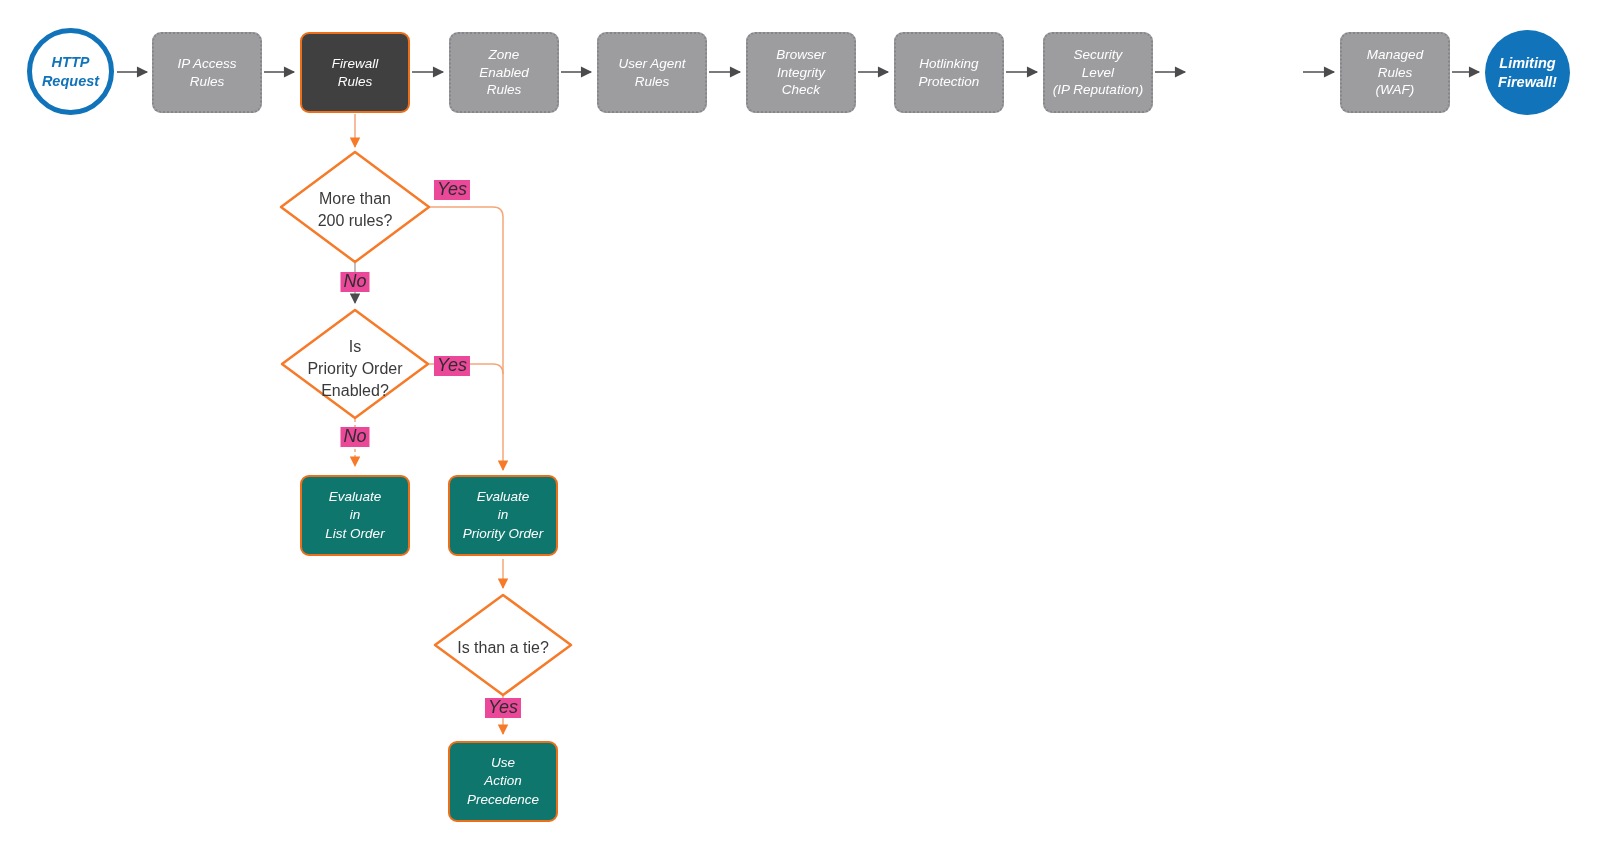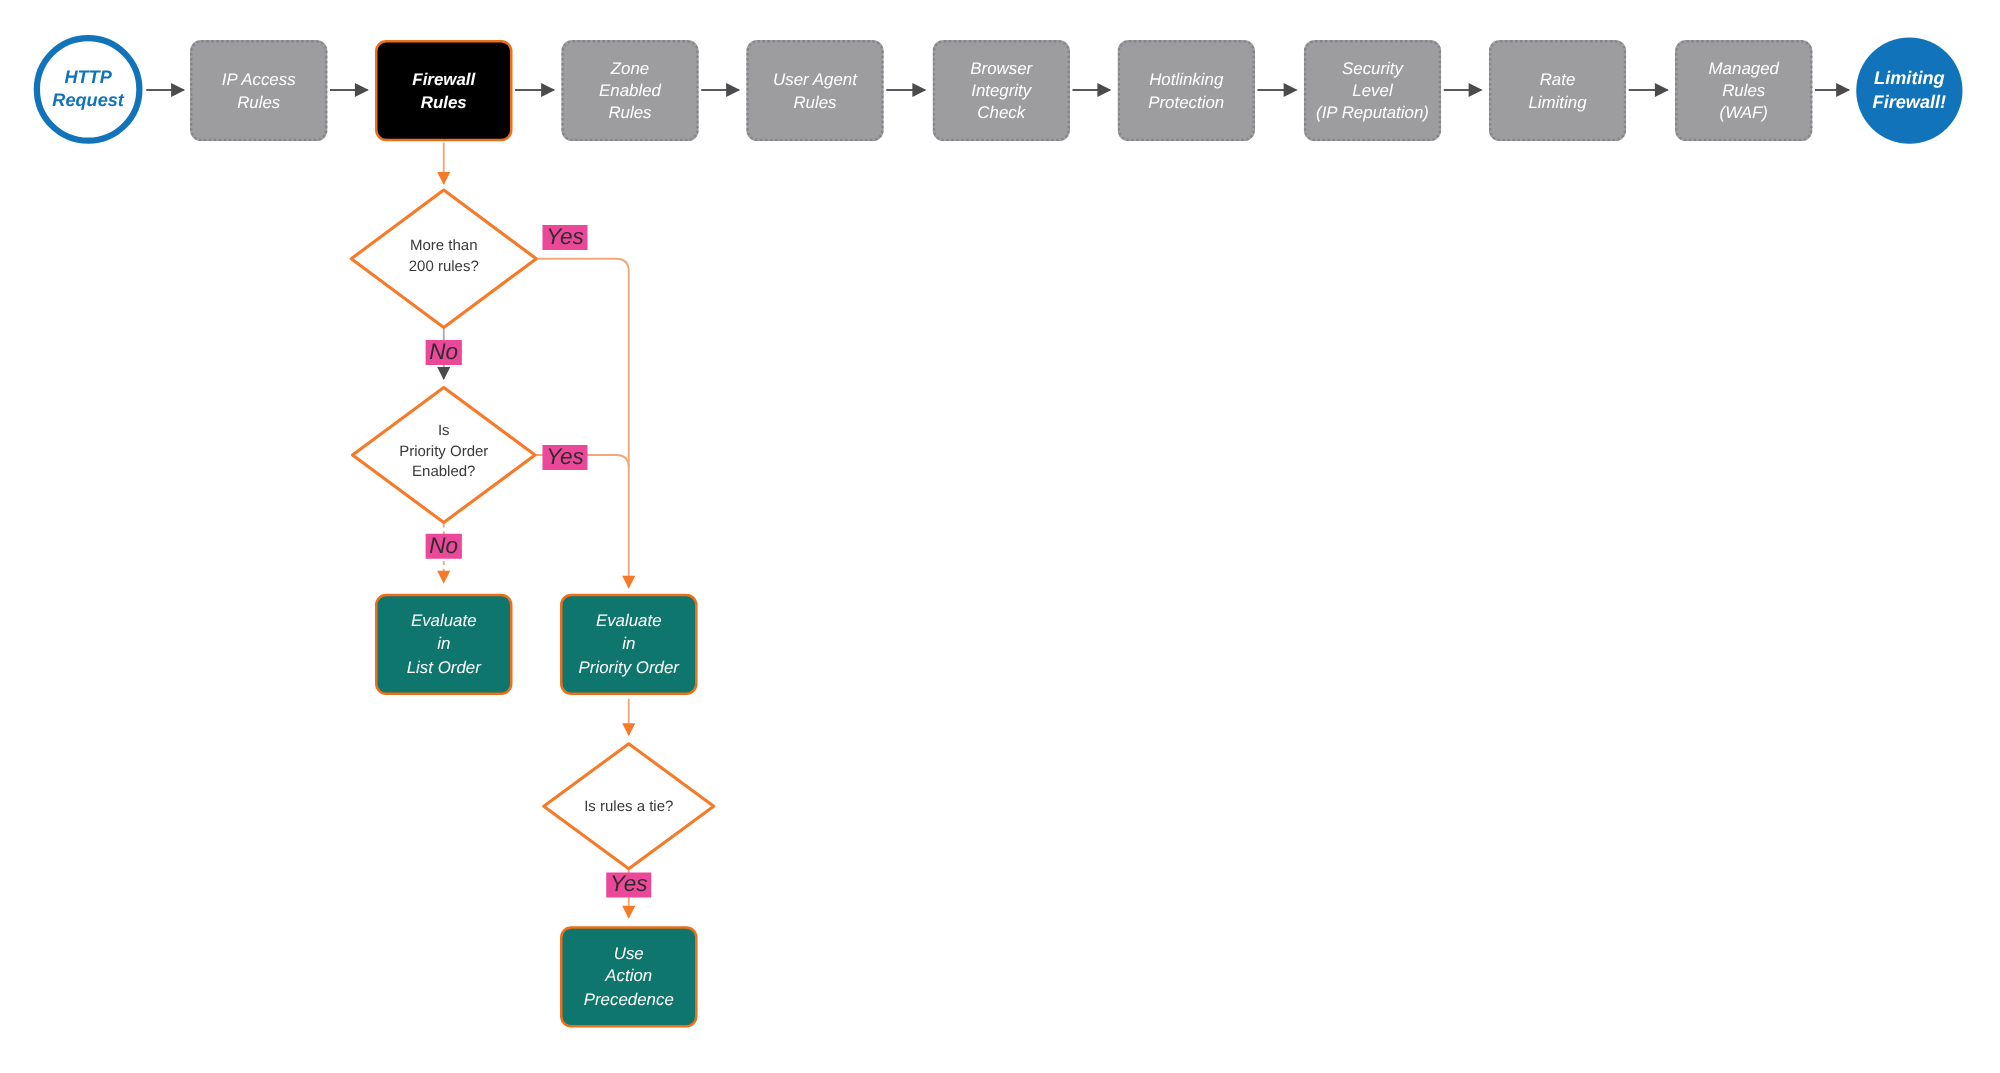--- a/index.html
+++ b/index.html
@@ -11,41 +11,41 @@
   .node {
     position:absolute; box-sizing:border-box;
     display:flex; align-items:center; justify-content:center;
     text-align:center; white-space:pre-line;
   }
   .step {
     width:110px; height:81px; top:32px; border-radius:9px;
     color:#ffffff; font-style:italic; font-size:13.5px; line-height:1.32;
   }
   .step.gray   { background:#9D9DA0; border:2px dotted #86868A; }
-  .step.orange { background:#000000; border:2px solid #EE6F1A;font-weight:bold; }
+  .step.orange { background:#404040; border:2px solid #EE6F1A; }
   .obox {
     border-radius:9px; background:#0f766e; border:2px solid #EE6F1A;
     width:110px; height:81px; color:#ffffff; font-style:italic;
     font-size:13.5px; line-height:1.35;
   }
   .circle {
     border-radius:50%; font-weight:bold; font-style:italic;
     font-size:14.5px; line-height:1.3;
   }
   .circle.start {
     left:27px; top:28px; width:87px; height:87px;
     background:#ffffff; border:5px solid #1173B9; color:#1173B9;
   }
   .circle.end {
     left:1485px; top:30px; width:85px; height:85px;
     background:#1173B9; color:#ffffff;
   }
   .dlabel {
     position:absolute; transform:translateX(-50%);
-    color:#3A3A3C; font-size:12px; line-height:1.38;
+    color:#3A3A3C; font-size:16px; line-height:1.38;
     text-align:center; white-space:pre-line;
   }
   .elabel {
     position:absolute; transform:translateX(-50%);
     color:#2D2D2F; font-style:italic; font-size:18px;
     background:#ec4899; padding:0 3px; line-height:1.1;
   }
 </style>
 </head>
 <body>
@@ -105,32 +105,30 @@
   <div class="node step gray" style="left:597px">User Agent
 Rules</div>
   <div class="node step gray" style="left:746px">Browser
 Integrity
 Check</div>
   <div class="node step gray" style="left:894px">Hotlinking
 Protection</div>
   <div class="node step gray" style="left:1043px">Security
 Level
 (IP Reputation)</div>
-  <div class="node step gray" style="left:1191px">Rate
-Limiting</div>
   <div class="node step gray" style="left:1340px">Managed
 Rules
 (WAF)</div>
 
   <div class="dlabel" style="left:355px; top:188px; width:140px">More than
 200 rules?</div>
   <div class="dlabel" style="left:355px; top:336px; width:140px">Is
 Priority Order
 Enabled?</div>
-  <div class="dlabel" style="left:503px; top:637px; width:140px">Is rules a tie?</div>
+  <div class="dlabel" style="left:503px; top:637px; width:140px">Is than a tie?</div>
 
   <div class="node obox" style="left:300px; top:475px">Evaluate
 in
 List Order</div>
   <div class="node obox" style="left:448px; top:475px">Evaluate
 in
 Priority Order</div>
   <div class="node obox" style="left:448px; top:741px">Use
 Action
 Precedence</div>

